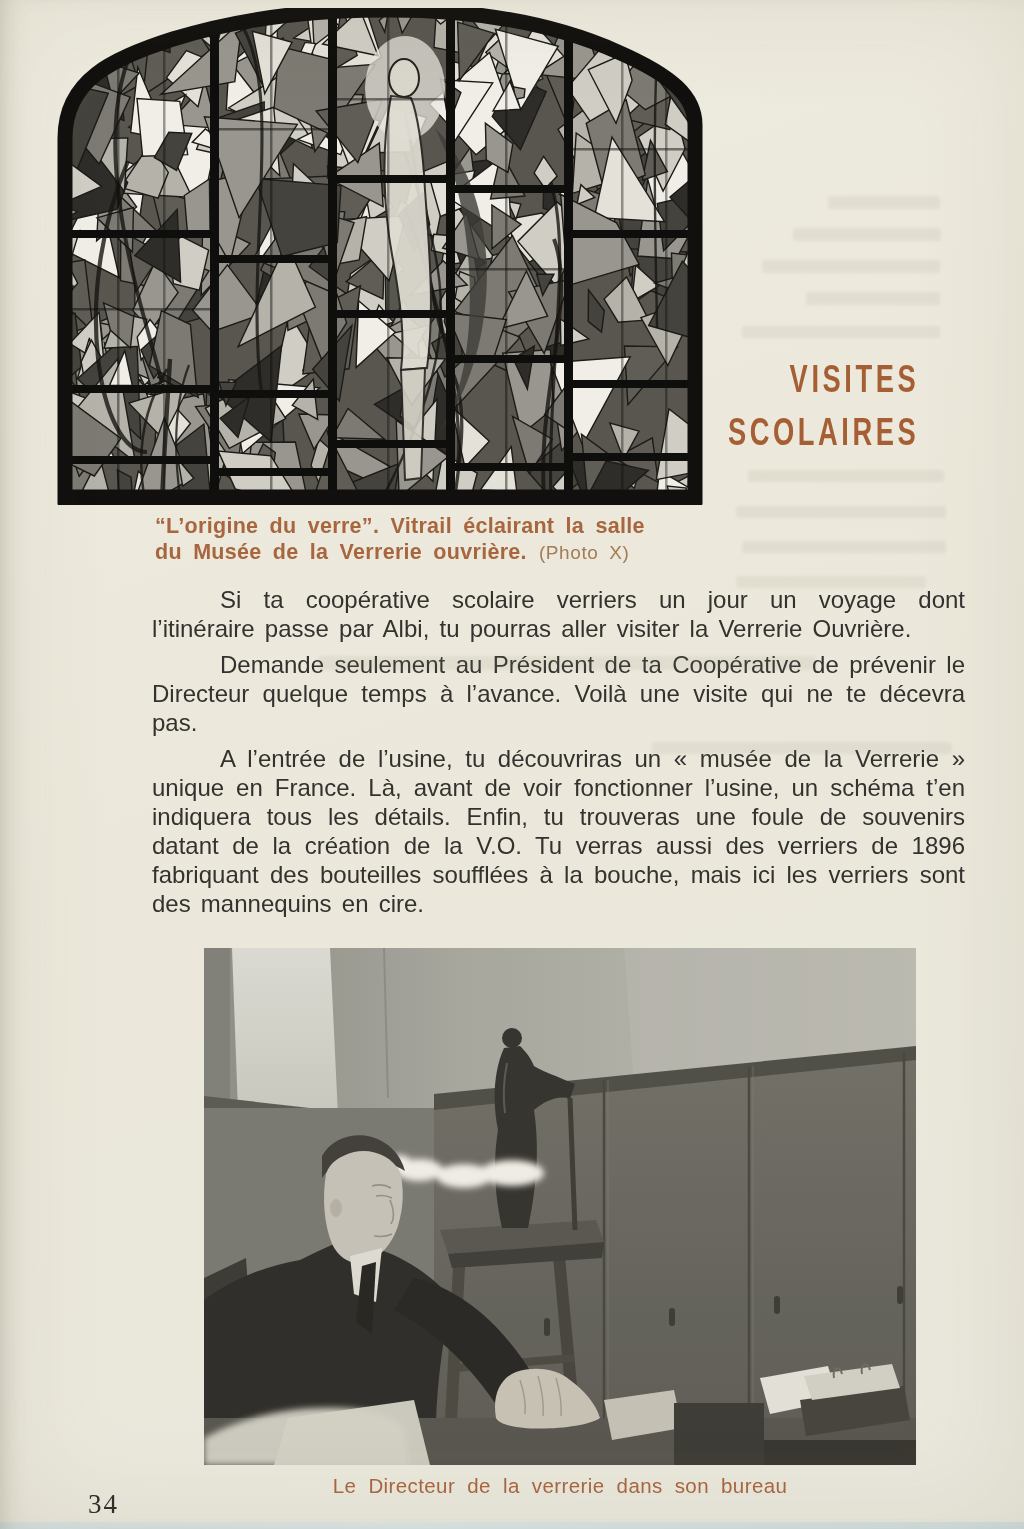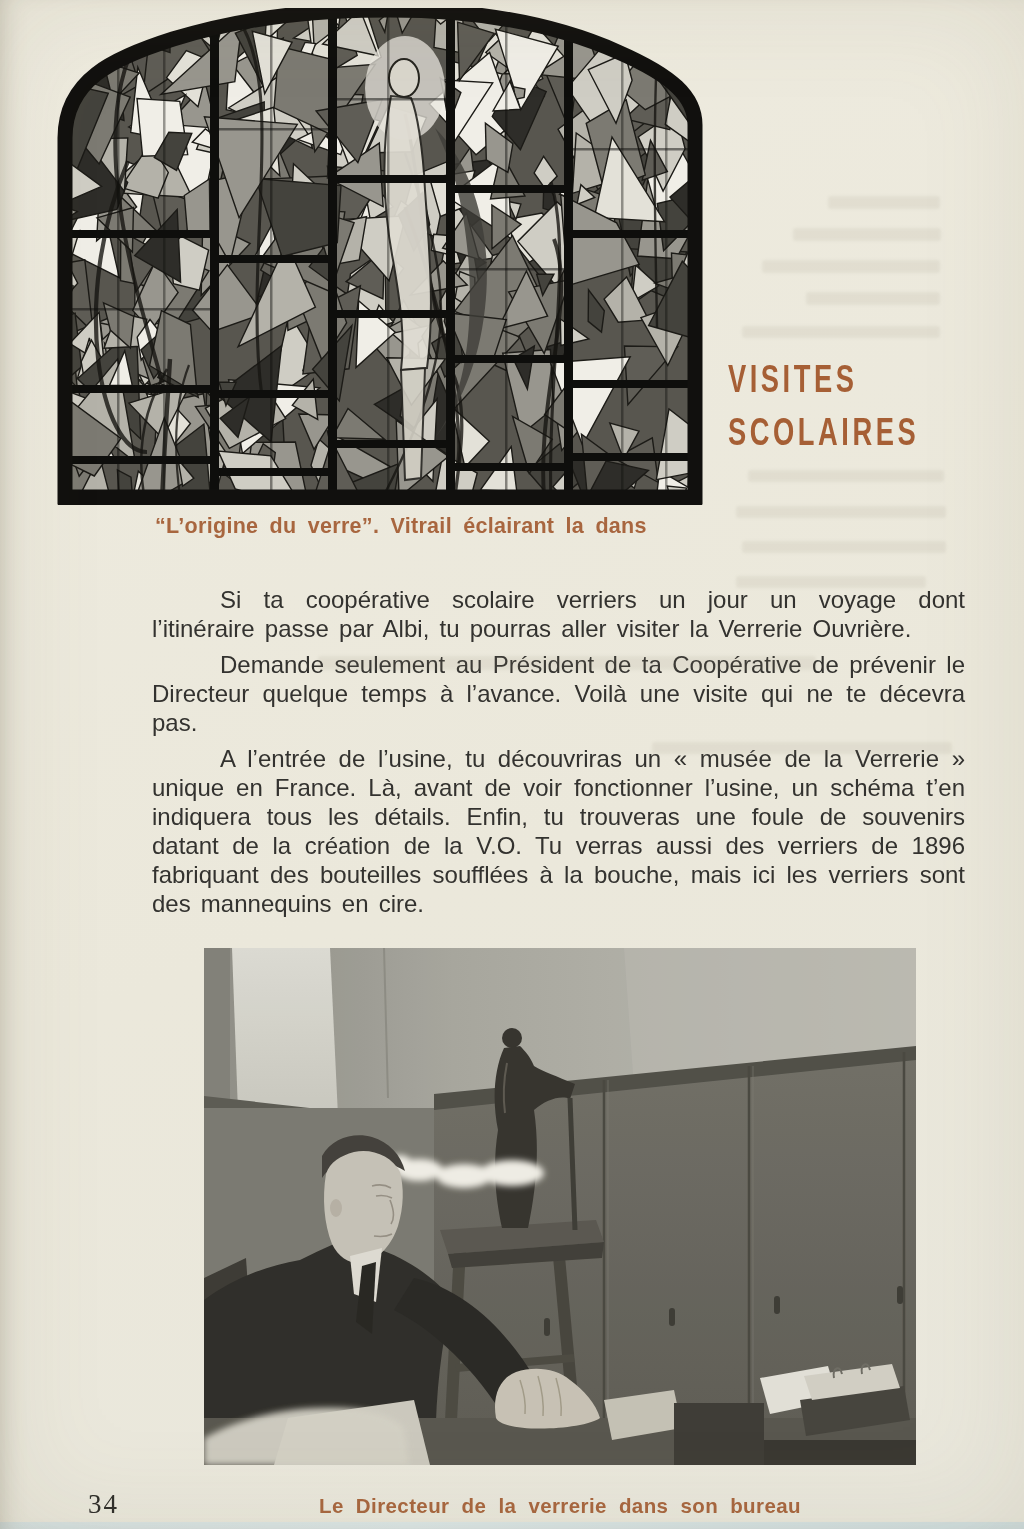--- a/index.html
+++ b/index.html
@@ -10,21 +10,21 @@
   }
   .page::after{
     content:'';position:absolute;inset:0;pointer-events:none;
     box-shadow:inset 0 0 110px rgba(125,112,82,.12), inset 16px 0 26px -16px rgba(95,88,70,.30);
   }
   figure{margin:0;padding:0;}
   .vitrail{position:absolute;left:55px;top:8px;width:650px;height:497px;}
   .director{position:absolute;left:204px;top:948px;width:712px;height:517px;}
 
   .heading{
-    position:absolute;top:352px;right:110px;
+    position:absolute;top:352px;right:110px;text-align:right;
     color:var(--accent-heading,#a65f35);font-weight:bold;
   }
   .heading .hl{
     font-size:39px;line-height:53px;letter-spacing:.13em;margin-right:-.13em;
     transform:scaleX(.70);transform-origin:100% 50%;white-space:nowrap;
   }
 
   .caption-top{
     position:absolute;left:155px;top:513px;
     color:var(--accent-caption,#a8663f);font-weight:bold;
@@ -37,22 +37,22 @@
 
   .bodytext{
     position:absolute;left:152px;top:585px;width:813px;
     font-size:24px;line-height:29px;color:var(--body-text,#33322f);
     text-align:justify;
   }
   .bodytext p{margin:0 0 7px 0;text-indent:68px;word-spacing:3.5px;}
 
   .caption-bottom{
     position:absolute;left:204px;top:1474px;width:712px;text-align:center;
-    color:var(--accent-caption,#a8663f);font-weight:bold;
-    font-size:20.5px;letter-spacing:.4px;word-spacing:6px;margin-top:20px;
+    color:var(--accent-caption,#a8663f);font-weight:normal;
+    font-size:20.5px;letter-spacing:.4px;word-spacing:6px;
   }
   .pageno{
     position:absolute;left:88px;top:1489px;
     font-family:"Liberation Serif",serif;font-weight:normal;
     font-size:27px;color:#2e2d2a;letter-spacing:2px;
   }
   .ghost{
     position:absolute;background:#8d8672;opacity:.11;filter:blur(1.6px);
     border-radius:3px;pointer-events:none;
   }
@@ -468,21 +468,22 @@
       <rect x="3" y="483" width="644" height="14" fill="#11100e"></rect>
     </svg>
   </figure>
 
   <div class="heading">
     <div class="hl">VISITES</div>
     <div class="hl">SCOLAIRES</div>
   </div>
 
   <div class="caption-top">
-    <span class="capline">“L’origine du verre”. Vitrail éclairant la dans</span>
+    <span class="capline">“L’origine du verre”. Vitrail éclairant la salle</span>
+    <span class="capline"><span>du Musée de la Verrerie ouvrière.</span><span class="credit">(Photo X)</span></span>
   </div>
 
   <div class="bodytext">
     <p>Si ta coopérative scolaire verriers un jour un voyage dont l’itinéraire passe par Albi, tu pourras aller visiter la Verrerie Ouvrière.</p>
     <p>Demande seulement au Président de ta Coopérative de prévenir le Directeur quelque temps à l’avance. Voilà une visite qui ne te décevra pas.</p>
     <p>A l’entrée de l’usine, tu découvriras un « musée de la Verrerie » unique en France. Là, avant de voir fonctionner l’usine, un schéma t’en indiquera tous les détails. Enfin, tu trouveras une foule de souvenirs datant de la création de la V.O. Tu verras aussi des verriers de 1896 fabriquant des bouteilles soufflées à la bouche, mais ici les verriers sont des mannequins en cire.</p>
   </div>
 
   <figure class="director">
     <svg viewBox="0 0 712 517" width="712" height="517" aria-label="Photo noir et blanc : le Directeur assis à son bureau, statuette sur un socle derrière lui">

